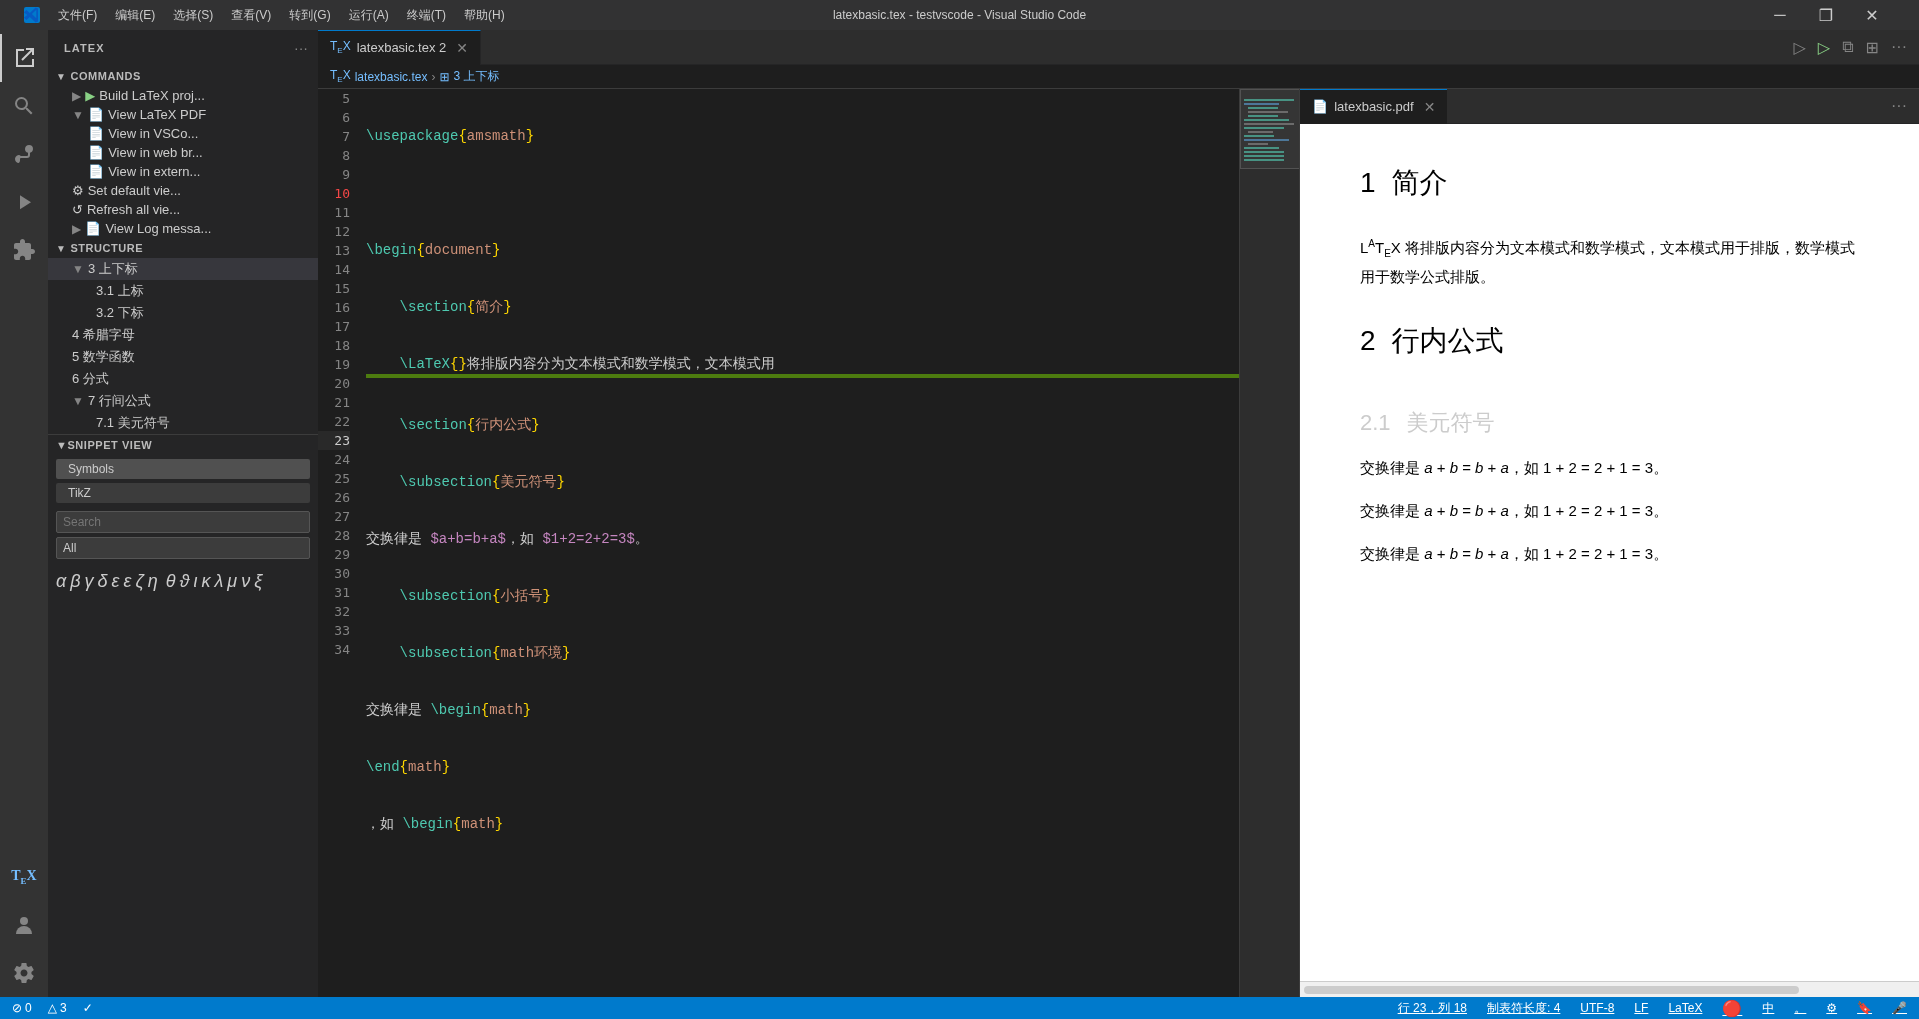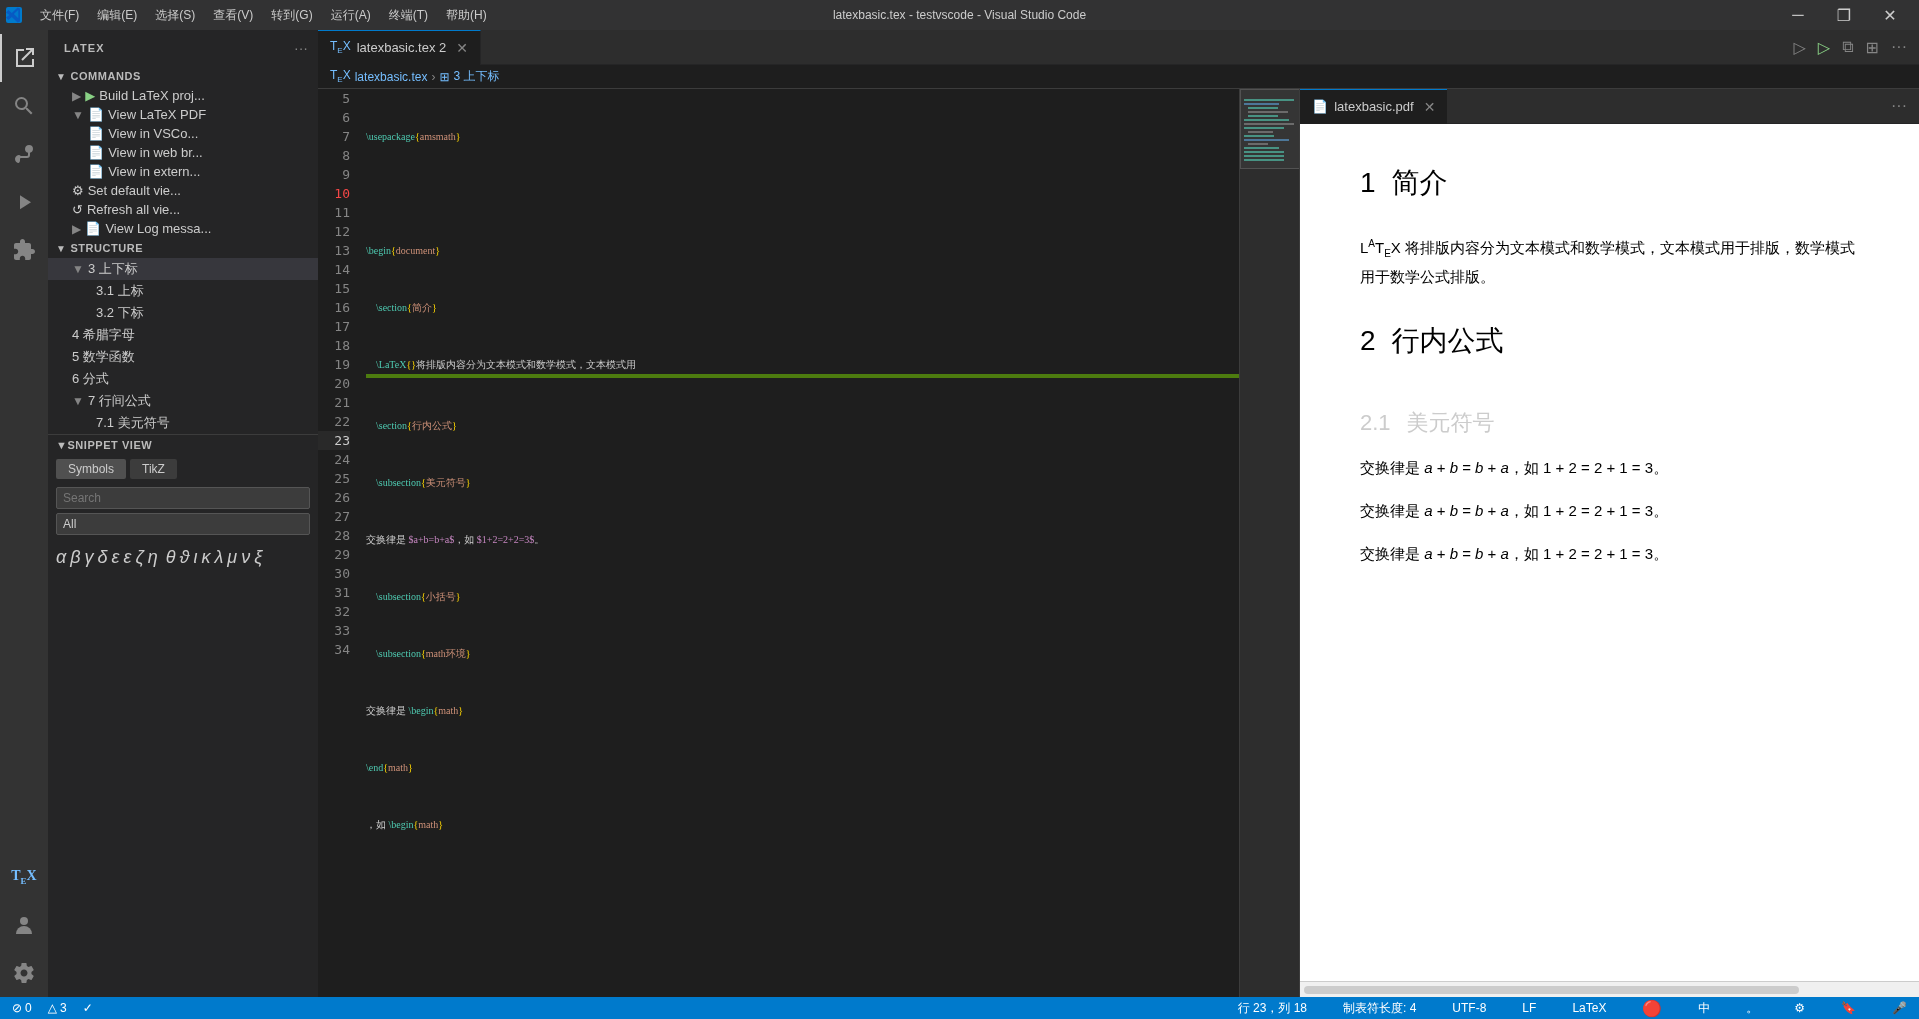--- a/index.html
+++ b/index.html
@@ -1,19 +1,19 @@
 <!DOCTYPE html>
 <html><head>
   <meta charset="utf-8">
   <style>
     * { margin: 0; padding: 0; box-sizing: border-box; }
     body { font-family: 'Segoe UI', sans-serif; background: #1e1e1e; color: #cccccc; width: 1919px; height: 1019px; overflow: hidden; display: flex; flex-direction: column; }
 
     
-    .titlebar { background: #323233; height: 30px; display: flex; align-items: center; justify-content: space-between; padding: 0 6px; flex-shrink: 0; }
+    .titlebar { background: #323233; height: 30px; display: flex; align-items: center; justify-content: space-between; padding: 0 24px; flex-shrink: 0; }
     .titlebar-left { display: flex; align-items: center; gap: 10px; }
     .titlebar-menus { display: flex; gap: 2px; }
     .titlebar-menu-item { padding: 2px 8px; font-size: 12px; color: #cccccc; cursor: pointer; }
     .titlebar-center { font-size: 12px; color: #cccccc; position: absolute; left: 50%; transform: translateX(-50%); }
     .titlebar-controls { display: flex; gap: 0; }
     .titlebar-btn { width: 46px; height: 30px; display: flex; align-items: center; justify-content: center; font-size: 16px; cursor: pointer; color: #cccccc; }
     .vscode-icon { width: 16px; height: 16px; background: #007acc; border-radius: 2px; display: flex; align-items: center; justify-content: center; font-size: 10px; color: white; font-weight: bold; }
 
     
     .main-area { display: flex; flex: 1; overflow: hidden; }
@@ -43,21 +43,21 @@
     .tree-item .indent { display: inline-block; }
     .tree-item .icon { margin-right: 4px; font-size: 12px; }
     .tree-item .play-icon { color: #89d185; margin-right: 4px; }
     .tree-item .file-icon { color: #75beff; margin-right: 4px; }
     .tree-item .gear-icon { color: #cccccc; margin-right: 4px; }
     .tree-item .refresh-icon { color: #cccccc; margin-right: 4px; }
 
     
     .snippet-section { border-top: 1px solid #3c3c3c; }
     .snippet-view-header { display: flex; align-items: center; padding: 4px 8px; cursor: pointer; font-size: 11px; font-weight: 700; letter-spacing: 0.05em; color: #bbbbbb; }
-    .snippet-tabs { display: flex; padding: 4px 8px; gap: 4px; }
+    .snippet-tabs { display: flex; padding: 4px 8px; gap: 4px; flex-direction: column; }
     .snippet-tab { padding: 3px 12px; font-size: 12px; border-radius: 2px; cursor: pointer; background: #3c3c3c; color: #cccccc; }
     .snippet-tab.active { background: #505050; }
     .snippet-search { margin: 4px 8px; }
     .snippet-search input { width: 100%; background: #3c3c3c; border: 1px solid #555; color: #cccccc; padding: 3px 6px; font-size: 12px; border-radius: 2px; outline: none; }
     .snippet-all-btn { margin: 4px 8px; }
     .snippet-all-btn button { width: 100%; background: #3c3c3c; border: 1px solid #555; color: #cccccc; padding: 3px 6px; font-size: 12px; border-radius: 2px; cursor: pointer; text-align: left; }
     .snippet-symbols { padding: 8px; display: flex; flex-wrap: wrap; gap: 4px; }
     .symbol-text { font-size: 18px; color: #cccccc; font-style: italic; }
 
     
@@ -79,21 +79,21 @@
 
     
     .split-editor { display: flex; flex: 1; overflow: hidden; }
 
     
     .code-editor { flex: 1; background: #1e1e1e; overflow: auto; display: flex; position: relative; }
     .code-editor::-webkit-scrollbar { width: 8px; height: 8px; }
     .code-editor::-webkit-scrollbar-thumb { background: #424242; }
 
     .line-numbers { background: #1e1e1e; padding: 0 8px 0 0; text-align: right; color: #858585; font-size: 13px; font-family: 'Consolas', monospace; line-height: 19px; user-select: none; min-width: 40px; flex-shrink: 0; }
-    .code-lines { flex: 1; font-size: 10px; font-family: Liberation Serif, serif; line-height: 19px; padding-left: 8px; white-space: pre; }
+    .code-lines { flex: 1; font-size: 14px; font-family: Liberation Mono, monospace; line-height: 19px; padding-left: 8px; white-space: pre; }
 
     .line { line-height: 19px; }
     .cmd { color: #4ec9b0; }
     .brace { color: #ffd700; }
     .comment { color: #6a9955; }
     .math-inline { color: #c586c0; }
 
     
     .minimap { width: 60px; background: #1e1e1e; border-left: 1px solid #3c3c3c; flex-shrink: 0; overflow: hidden; }
 
@@ -109,21 +109,21 @@
     .pdf-section-num { font-size: 28px; font-weight: 400; color: #000; }
     .pdf-section-title { font-size: 28px; font-weight: 400; color: #000; margin-bottom: 16px; }
     .pdf-heading { display: flex; align-items: baseline; gap: 16px; margin-bottom: 16px; margin-top: 32px; }
     .pdf-heading.h1 { margin-top: 0; }
     .pdf-h2 { font-size: 22px; font-weight: 400; }
     .pdf-body { font-size: 15px; color: #000; line-height: 1.8; margin-bottom: 16px; }
 
     
     .status-bar { background: #007acc; height: 22px; display: flex; align-items: center; padding: 0 8px; font-size: 12px; color: #ffffff; flex-shrink: 0; gap: 8px; }
     .status-bar .status-left { display: flex; align-items: center; gap: 8px; }
-    .status-bar .status-right { margin-left: auto; display: flex; gap: 28px; }
+    .status-bar .status-right { margin-left: auto; display: flex; gap: 12px; text-decoration: underline; }
     .status-item { display: flex; align-items: center; gap: 3px; cursor: pointer; padding: 0 4px; }
 
     .tex-icon { color: #75beff; }
     .pdf-icon { color: #f48024; }
   </style>
 </head>
 <body>
 
 <div class="titlebar">
   <div class="titlebar-left">

